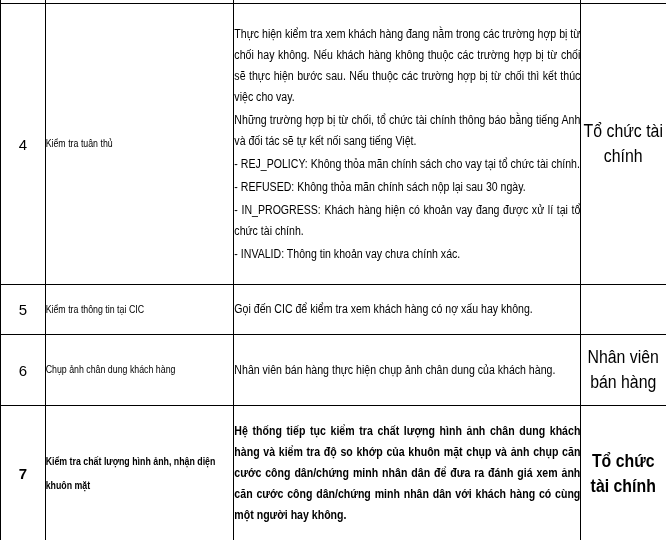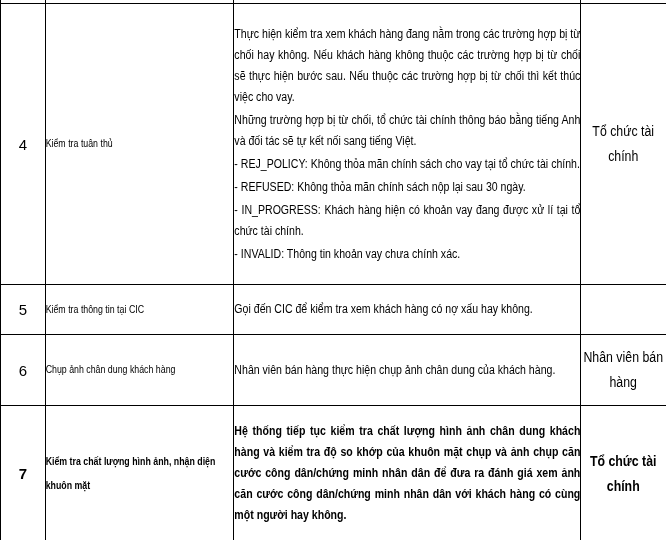--- a/index.html
+++ b/index.html
@@ -33,21 +33,21 @@
   
   .cx {
     width: 113.5%;
     margin-left: -6.75%;
     transform: scaleX(0.881);
   }
 
   td.c-no { text-align: center; font-size: 15px; }
   td.c-name { padding: 0 8px 0 9px; font-size: 10px; line-height: 24px; }
   td.c-desc { padding: 0 7px; font-size: 12px; line-height: 21px; }
-  td.c-owner { text-align: center; padding: 0 3px; font-size: 14px; line-height: 25px; }
+  td.c-owner { text-align: center; padding: 0 3px; font-size: 18px; line-height: 25px; }
 
   td.c-desc p { margin: 0 0 2px 0; text-align: justify; }
   td.c-desc p:last-child { margin-bottom: 0; }
 </style>
 </head>
 <body>
 
 <table class="proc">
   <colgroup>
     <col style="width:45px">

